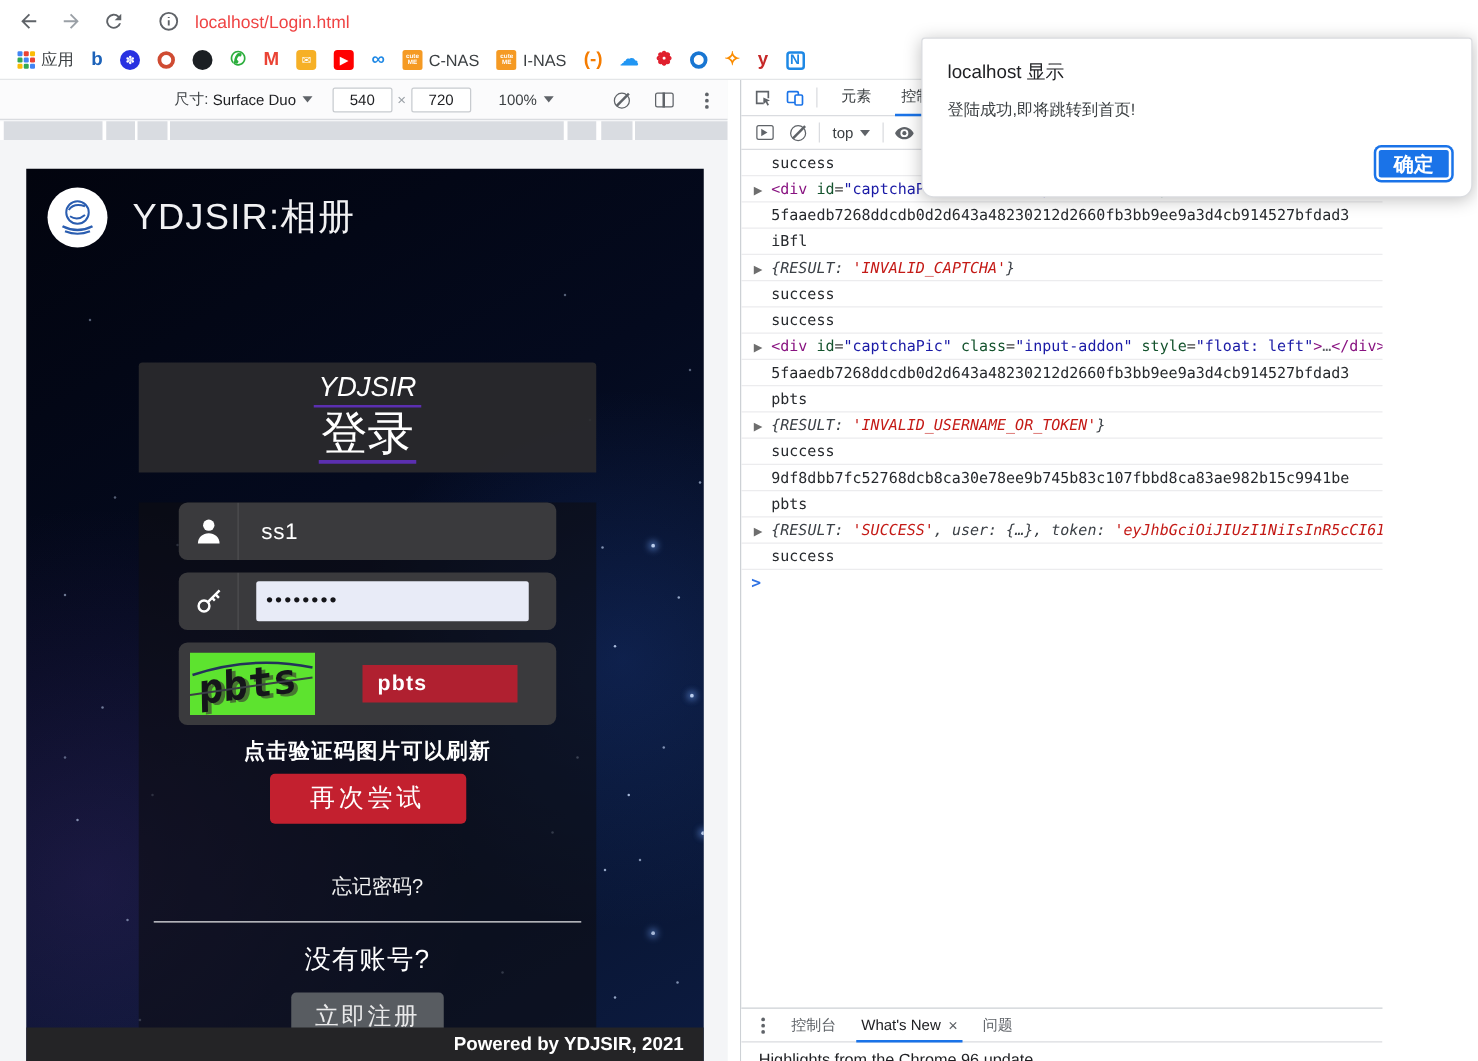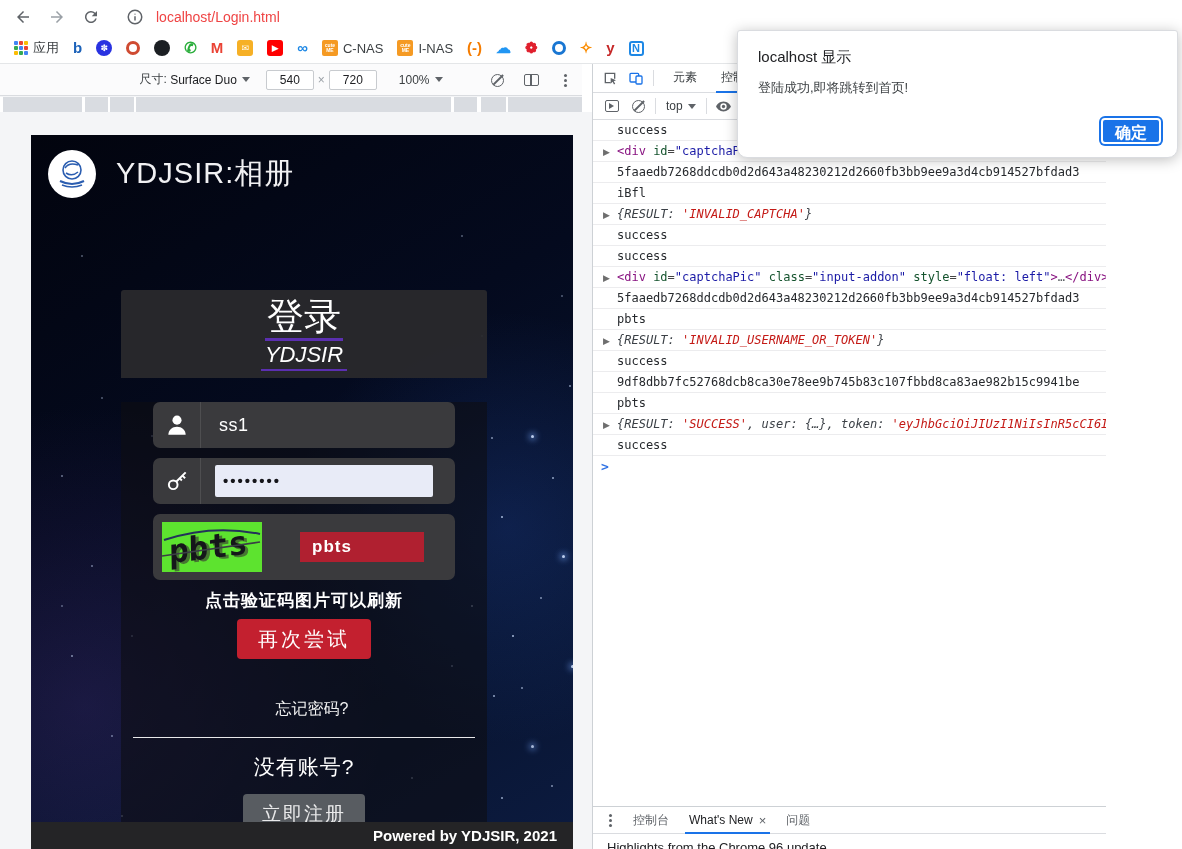--- a/index.html
+++ b/index.html
@@ -33,21 +33,21 @@
   .dt-ic { width:18px; height:18px; display:flex; align-items:center; justify-content:center; cursor:pointer; }
   .slash-circle { width:13px; height:13px; border:1.6px solid #5f6368; border-radius:50%; position:relative; }
   .slash-circle::after { content:""; position:absolute; left:-1px; top:4.6px; width:14px; height:1.6px; background:#5f6368; transform:rotate(-45deg); }
   .dual { width:15px; height:12px; border:1.5px solid #5f6368; border-radius:2px; position:relative; }
   .dual::after { content:""; position:absolute; left:5.5px; top:-1px; width:1.5px; height:12px; background:#5f6368; }
   .kebab { width:3px; height:3px; border-radius:50%; background:#5f6368; box-shadow:0 -5px 0 #5f6368, 0 5px 0 #5f6368; }
   .ruler { position:absolute; left:0; top:33px; width:582px; height:15px; background:#fff; }
   .ruler i { position:absolute; top:0; height:15px; background:#d9dce1; }
 
   
-  .canvas { position:absolute; left:0; top:48px; width:582px; height:737px; background:#f4f5f7;margin-left:10px; }
+  .canvas { position:absolute; left:0; top:48px; width:582px; height:737px; background:#f4f5f7; }
   .page { position:absolute; left:21px; top:23px; width:542px; height:714px; overflow:hidden;
           background:linear-gradient(150deg,#02040e 0%,#040a1e 40%,#081430 75%,#0c1b40 100%); }
   .page::before { content:""; position:absolute; inset:0;
           background:radial-gradient(circle at 88% 55%, rgba(45,95,210,.20), transparent 35%),
                      radial-gradient(circle at 10% 80%, rgba(100,60,160,.22), transparent 40%); }
   .star { position:absolute; border-radius:50%; background:#cfe1ff; }
   .site-header { position:absolute; left:0; top:0; width:100%; height:78px; display:flex; align-items:center; }
   .logo { width:48px; height:48px; border-radius:50%; background:#fff; margin-left:17px; flex:none; display:flex; align-items:center; justify-content:center; }
   .site-title { color:#f1f1f3; font-size:29px; margin-left:20px; letter-spacing:1px; white-space:nowrap; }
 
@@ -59,21 +59,21 @@
   .inp-row { width:302px; margin:0 auto; background:#3a3a3d; border-radius:7px; display:flex; align-items:center; height:46px; overflow:hidden; }
   .inp-row.first { margin-top:24px; }
   .inp-row + .inp-row, .cap-row { margin-top:10px; }
   .icon-cell { width:48px; height:100%; flex:none; display:flex; align-items:center; justify-content:center; border-right:1px solid rgba(255,255,255,.10); }
   .uname { color:#fff; font-size:18px; margin-left:18px; letter-spacing:.5px; }
   .pwd-box { margin-left:14px; width:218px; height:32px; background:#e8ebf7; border-radius:2px; color:#15151a; font-size:15px; font-weight:bold; letter-spacing:2px; line-height:32px; text-align:left; padding-left:8px; }
   .cap-row { width:302px; height:66px; margin-left:auto; margin-right:auto; background:#3a3a3d; border-radius:7px; display:flex; align-items:center; padding:0 9px; }
   .cap-img { width:100px; height:50px; flex:none; cursor:pointer; }
   .cap-inp { margin-left:38px; width:124px; height:30px; background:#b02030; color:#fff; font-size:17px; font-weight:bold; line-height:30px; text-align:left; padding-left:12px; letter-spacing:1px; }
   .cap-hint { margin-top:9px; color:#fff; font-size:17px; font-weight:600; letter-spacing:1px; }
-  .btn-retry { display:inline-block; margin-top:7px; width:134px; height:40px; background:#c3202f; color:#fff; font-size:20px; line-height:40px; border-radius:4px; letter-spacing:3px; cursor:pointer; }
+  .btn-retry { display:inline-block; margin-top:7px; width:157px; height:40px; background:#c3202f; color:#fff; font-size:20px; line-height:40px; border-radius:4px; letter-spacing:3px; cursor:pointer; }
   .forgot { margin-top:40px; color:#f2f2f2; font-size:16px;padding-left:16px; }
   .divider { margin:17px 12px 0 12px; border-top:1px solid #e8e8ea; }
   .no-acc { margin-top:15px; color:#fff; font-size:21px; letter-spacing:1px; }
   .btn-reg { display:inline-block; margin-top:13px; width:122px; height:44px; background:#585c61; color:#e9e9ea; font-size:19px; line-height:40px; border-radius:4px; letter-spacing:2px; cursor:pointer; }
   .page-footer { position:absolute; left:0; bottom:0; width:100%; height:27px; background:#242426; color:#fff; font-size:15px; font-weight:600; line-height:27px; text-align:right; padding-right:16px; z-index:6; }
 
   
   .devtools { position:absolute; left:592px; top:64px; width:514px; height:785px; background:#fff; border-left:1px solid #cdd1d5; }
   .dtl-tabbar { position:absolute; left:0; top:0; width:100%; height:29px; border-bottom:1px solid #dadce0; display:flex; align-items:center; }
   .dtl-ic { width:26px; height:26px; display:flex; align-items:center; justify-content:center; cursor:pointer; }
@@ -296,22 +296,22 @@
             <path d="M14 19 q6 4 12 -1"></path>
             <path d="M8 27 q12 6 24 0" stroke-width="2"></path>
             <path d="M10 31 q10 4 20 0"></path>
           </svg>
         </span>
         <span class="site-title">YDJSIR:相册</span>
       </div>
 
       <div class="login-panel">
         <div class="panel-head">
+          <div><span class="h-sub">YDJSIR</span></div>
           <div><span class="h-login">登录</span></div>
-          <div><span class="h-sub">YDJSIR</span></div>
         </div>
         <div class="panel-body">
           <div class="inp-row first">
             <span class="icon-cell">
               <svg width="26" height="26" viewBox="0 0 24 24" fill="#fff">
                   <circle cx="12" cy="7.5" r="4.2"></circle>
                   <path d="M4 21c0-4.4 3.6-7.5 8-7.5s8 3.1 8 7.5z"></path>
                 </svg>
             </span>
             <span class="uname">ss1</span>

